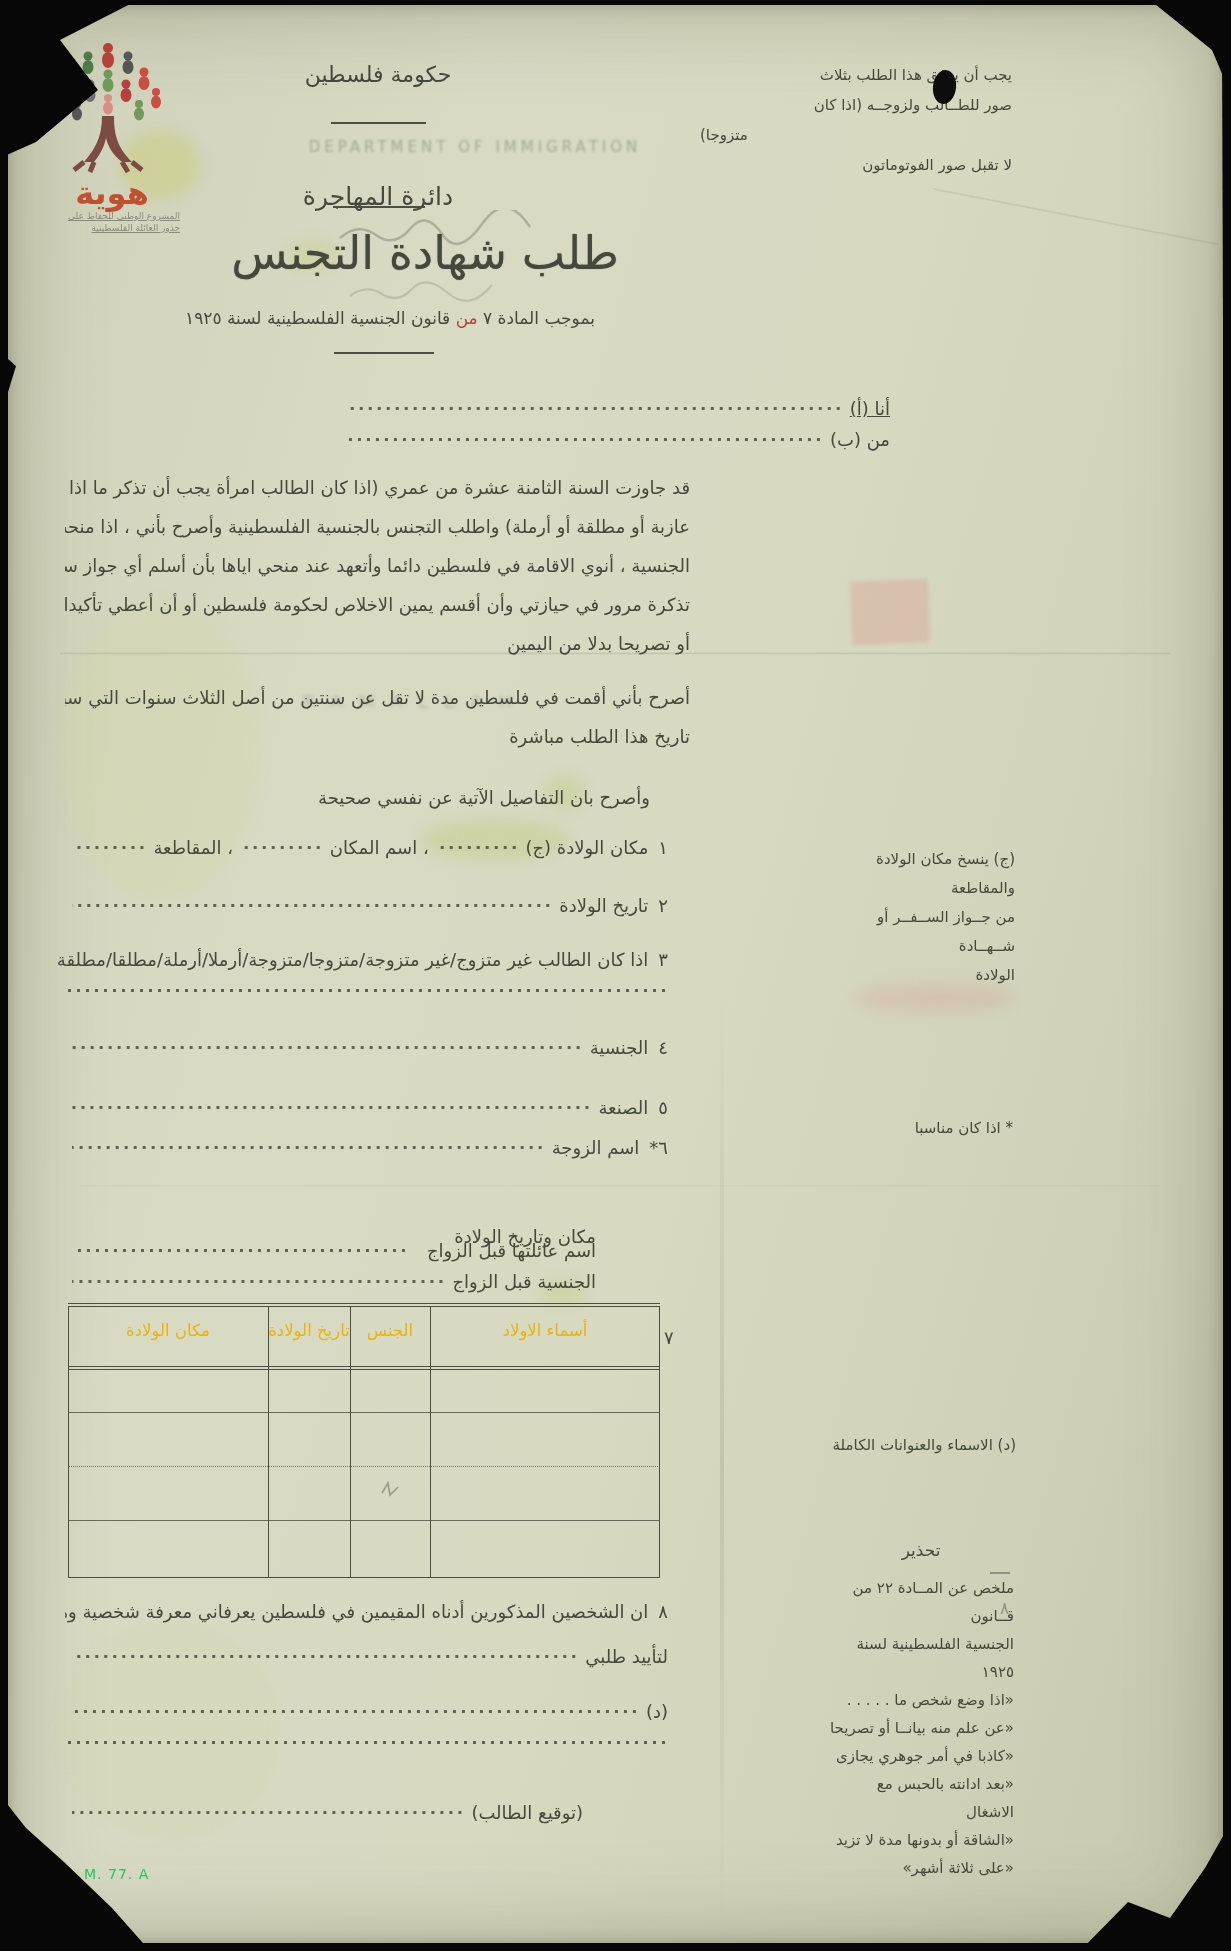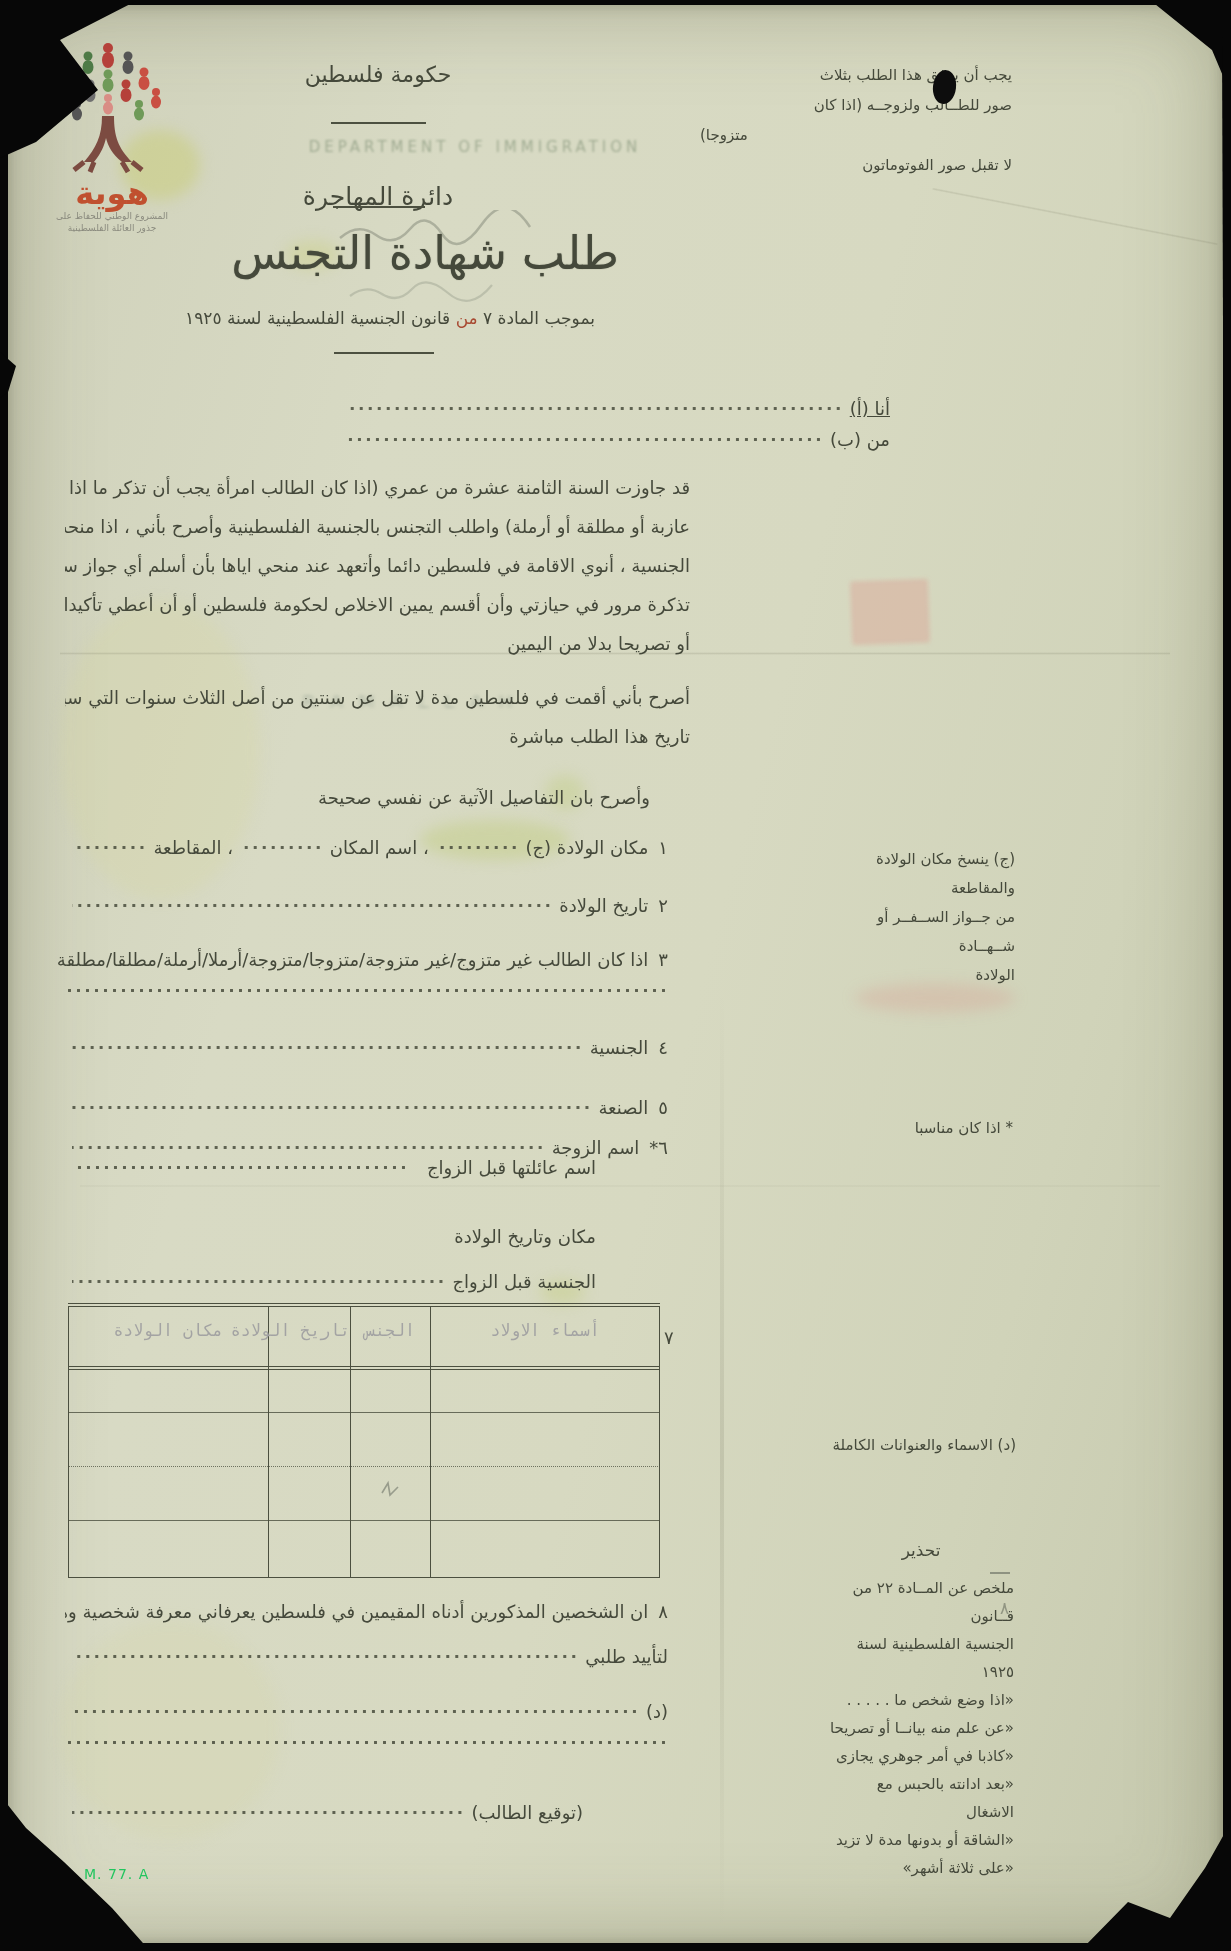--- a/index.html
+++ b/index.html
@@ -26,21 +26,21 @@
   .jl{white-space:nowrap;text-align:justify;text-align-last:justify;overflow:hidden;}
   .rl{text-align:right;}
   .note{font-size:15px;line-height:27px;text-align:right;}
   .warn{font-size:15px;line-height:28px;text-align:right;}
   .stain{position:absolute;border-radius:50%;filter:blur(7px);}
   .crease{position:absolute;background:linear-gradient(to bottom,rgba(100,100,78,0),rgba(100,100,78,.16),rgba(100,100,78,0));}
   .tbl{position:absolute;left:68px;top:1303px;width:592px;height:270px;
        border-top:4px double #4b4f3f;border-bottom:1.4px solid #4b4f3f;}
   .tbl .v{position:absolute;top:0;bottom:0;width:1.4px;background:#4b4f3f;}
   .tbl .h{position:absolute;left:0;right:0;height:0;}
-  .tbl .cellhead{position:absolute;top:14px;text-align:center;font-size:16.5px;color:#a3a3a3;direction:rtl;white-space:nowrap;font-family:Liberation Mono, monospace;}
+  .tbl .cellhead{position:absolute;top:14px;text-align:center;font-size:16.5px;color:#eab308;direction:rtl;white-space:nowrap;}
   .faint-en{position:absolute;font-family:"DejaVu Sans",sans-serif;color:rgba(108,128,100,.5);
             letter-spacing:4px;filter:blur(1.1px);font-size:15px;}
   .pencil{color:rgba(95,100,88,.55);}
   svg{display:block;}
 </style>
 </head>
 <body>
 
 <div class="stage">
   <div class="paper"></div>
@@ -127,21 +127,21 @@
             <ellipse cx="95" cy="82" rx="5" ry="6.5"></ellipse>
           </g>
       </g>
 
       <path d="M58,84 C58,104 52,116 40,130 L50,130 C58,120 60,114 62,106
                C64,114 68,122 78,130 L88,130 C74,116 70,104 70,84 Z" fill="#7c4b41"></path>
       <path d="M40,130 L30,138 M50,130 L46,140 M78,130 L84,140 M88,130 L98,138" stroke="#7c4b41" stroke-width="5" fill="none"></path>
 
       <text x="68" y="172" text-anchor="middle" font-family="DejaVu Sans, sans-serif" font-size="32" font-weight="bold" fill="#c0502f" direction="rtl">هوية</text>
     </svg>
-    <div class="ar" style="position:absolute;left:0;top:178px;width:136px;text-align:center;font-size:9px;color:#8a8a7e;line-height:12px;">
+    <div class="ar" style="position:absolute;left:0;top:178px;width:136px;font-size:9px;color:#8a8a7e;line-height:12px;text-decoration:underline;">
       <div>المشروع الوطني للحفاظ على</div>
       <div>جذور العائلة الفلسطينية</div>
     </div>
   </div>
 
   <div class="abs ar center hdr-gov" style="left:228px;top:62px;width:300px;">حكومة فلسطين</div>
   <div class="abs divider" style="left:331px;top:122px;width:95px;"></div>
   <div class="abs ar center hdr-dept" style="left:228px;top:138px;width:300px;">دائرة المهاجرة</div>
   <div class="abs divider" style="left:333px;top:206px;width:92px;"></div>
   <div class="abs ar center hdr-title" style="left:215px;top:226px;width:420px;">طلب شهادة التجنس</div>
@@ -216,21 +216,21 @@
     <span class="lbl" style="margin-left:10px;">٥</span>
     <span class="lbl">الصنعة</span>
     <div class="dots"></div>
   </div>
 
   <div class="row body-txt" style="left:65px;top:1128px;width:603px;">
     <span class="lbl" style="margin-left:10px;">٦*</span>
     <span class="lbl">اسم الزوجة</span>
     <div class="dots"></div>
   </div>
-  <div class="row body-txt" style="left:65px;top:1148px;width:603px;padding-right:72px;box-sizing:border-box;gap:12px;">
+  <div class="row body-txt" style="left:65px;top:1231px;width:603px;padding-right:72px;box-sizing:border-box;gap:12px;">
     <span class="lbl">اسم عائلتها قبل الزواج</span>
     <div class="dots"></div>
   </div>
   <div class="row body-txt" style="left:65px;top:1217px;width:603px;padding-right:72px;box-sizing:border-box;flex-direction:column;">
     <span class="lbl">مكان وتاريخ الولادة</span>
     <div class="dots"></div>
   </div>
   <div class="row body-txt" style="left:65px;top:1262px;width:603px;padding-right:72px;box-sizing:border-box;">
     <span class="lbl">الجنسية قبل الزواج</span>
     <div class="dots"></div>

